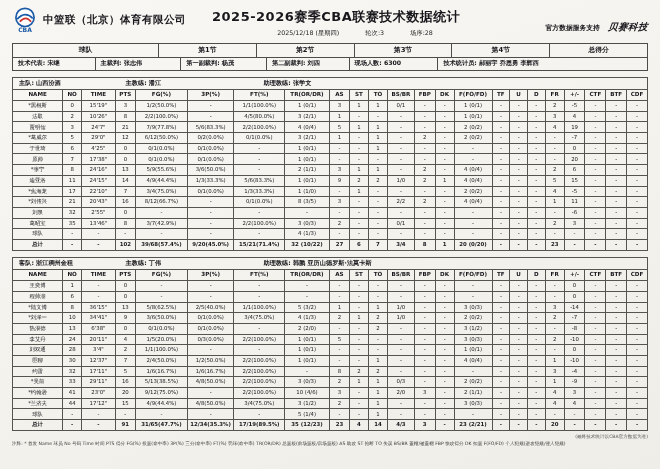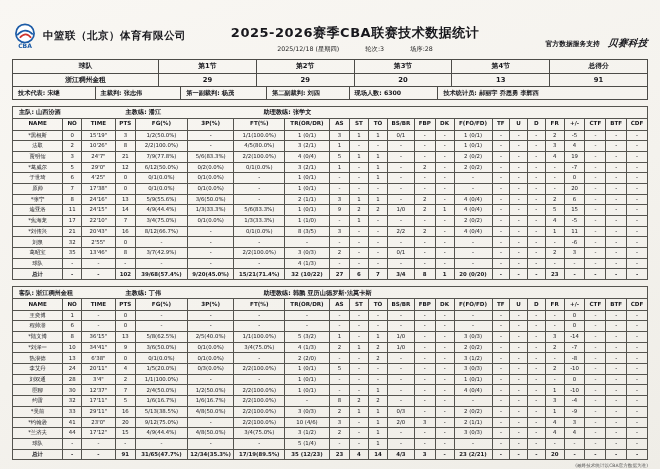--- a/index.html
+++ b/index.html
@@ -5,28 +5,28 @@
   html,body{margin:0;padding:0;}
   body{
     width:660px;height:469px;overflow:hidden;
     background:#cfccc6;
     font-family:"DejaVu Sans","Liberation Sans",sans-serif;
     color:#17171c;
   }
   .paper{
     position:absolute;inset:0;
     background:linear-gradient(160deg,#f9f7f3 0%,#f4f2ed 55%,#efede7 100%);
-    padding:23px 12px 4px 12px;box-sizing:border-box;
+    padding:7px 12px 4px 12px;box-sizing:border-box;
   }
   
   .header{display:flex;align-items:flex-start;height:34px;margin-bottom:2px;}
   .header-left{display:flex;align-items:center;gap:5px;width:200px;}
   .logo{width:26px;height:26px;flex:0 0 auto;}
   .company{font-size:10.5px;font-weight:bold;letter-spacing:0.5px;white-space:nowrap;}
-  .header-center{flex:1;text-align:center;margin-top:1px;}
+  .header-center{flex:1;text-align:left;margin-top:1px;}
   .title{font-size:13px;font-weight:bold;letter-spacing:0.5px;}
   .subline{font-size:6.3px;margin-top:3px;display:flex;justify-content:center;gap:26px;color:#222;}
   .header-right{width:150px;text-align:right;margin-top:8px;white-space:nowrap;}
   .support-label{font-size:6.8px;font-weight:bold;}
   .brand{font-size:9.5px;font-weight:bold;font-style:italic;letter-spacing:0.5px;display:inline-block;transform:skewX(-6deg);margin-left:3px;}
   
   table{border-collapse:collapse;width:100%;table-layout:fixed;}
   .score td,.score th{border:1px solid #4d4c48;font-size:6.8px;font-weight:bold;height:12.5px;text-align:center;padding:0;}
   .officials{margin-top:-1px;}
   .officials td{border:1px solid #4d4c48;font-size:6.2px;font-weight:bold;height:12px;text-align:left;padding:0 0 0 5px;white-space:nowrap;overflow:hidden;}
@@ -86,28 +86,20 @@
         <tr>
           <th>球队</th>
           <th>第1节</th>
           <th>第2节</th>
           <th>第3节</th>
           <th>第4节</th>
           <th>总得分</th>
         </tr>
       </thead>
     <tbody id="score-body">
-        <tr>
-          <td>浙江稠州金租</td>
-          <td>29</td>
-          <td>29</td>
-          <td>20</td>
-          <td>13</td>
-          <td>91</td>
-        </tr>
       </tbody>
   </table>
 
   <table class="officials">
     <colgroup>
         <col style="width:13%">
         <col style="width:13.5%">
         <col style="width:13.5%">
         <col style="width:13%">
         <col style="width:14%">

